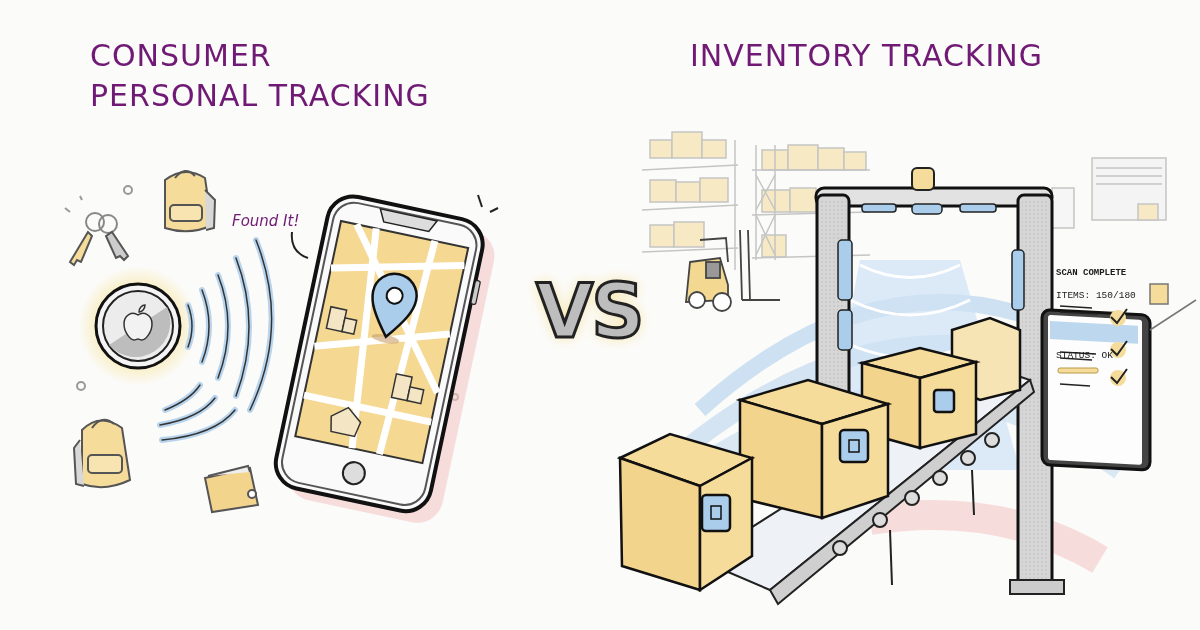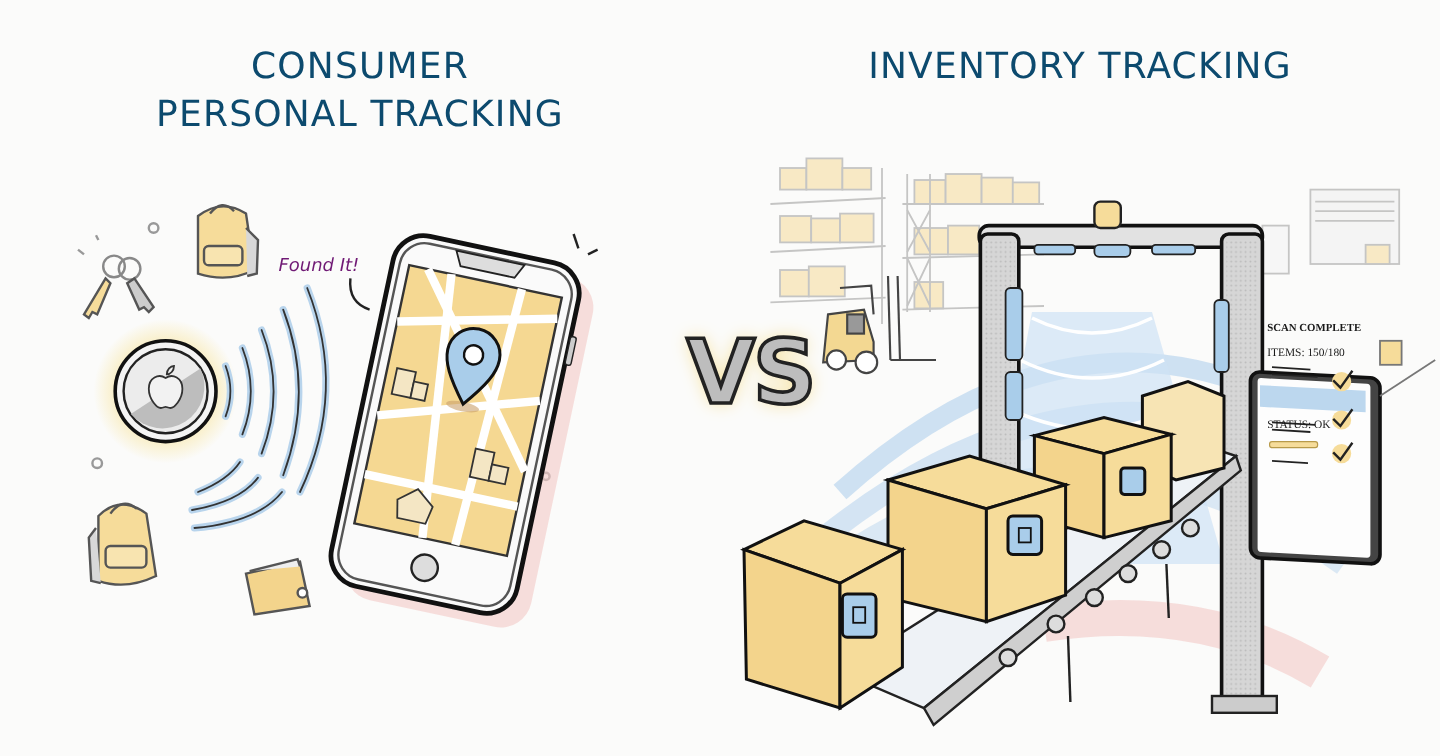--- a/index.html
+++ b/index.html
@@ -1,23 +1,23 @@
 <!DOCTYPE html>
 <html><head>
 <meta charset="utf-8">
 <style>
   html, body { margin:0; padding:0; }
   body { width:1200px; height:630px; background:#fbfbfa; overflow:hidden; position:relative; font-family:"DejaVu Sans", sans-serif; }
-  .title { position:absolute; text-align:center; color:#0c4a6e; font-family:"DejaVu Sans", sans-serif; font-size:30px; line-height:40px; letter-spacing:1px; font-weight:normal; }
+  .title { position:absolute; text-align:left; color:#701a75; font-family:"DejaVu Sans", sans-serif; font-size:30px; line-height:40px; letter-spacing:1px; font-weight:normal; }
   .title-left { left:90px; width:420px; top:36px; }
   .title-right { left:690px; width:420px; top:36px; }
   .scene { position:absolute; left:0; top:0; }
   .found { position:absolute; left:232px; top:212px; font-size:15px; color:#701a75; font-family:"DejaVu Sans", sans-serif;font-style:italic; }
-  .vs { position:absolute; left:536px; top:268px; font-family:"DejaVu Sans", sans-serif; font-weight:bold; font-size:74px; color:#bdbdbd; -webkit-text-stroke:3px #222; letter-spacing:-2px; text-shadow:0 0 14px #f7e3a0;margin-left:36px; }
-  .panel-text { position:absolute; font-family:Liberation Serif, serif; color:#1a1a1a; }
+  .vs { position:absolute; left:536px; top:268px; font-family:"DejaVu Sans", sans-serif; font-weight:bold; font-size:74px; color:#bdbdbd; -webkit-text-stroke:3px #222; letter-spacing:-2px; text-shadow:0 0 14px #f7e3a0; }
+  .panel-text { position:absolute; font-family:Liberation Mono, monospace; color:#1a1a1a; }
 </style>
 </head>
 <body>
 
 <div class="title title-left">
   <div>CONSUMER</div>
   <div>PERSONAL TRACKING</div>
 </div>
 <div class="title title-right">
   <div>INVENTORY TRACKING</div>

